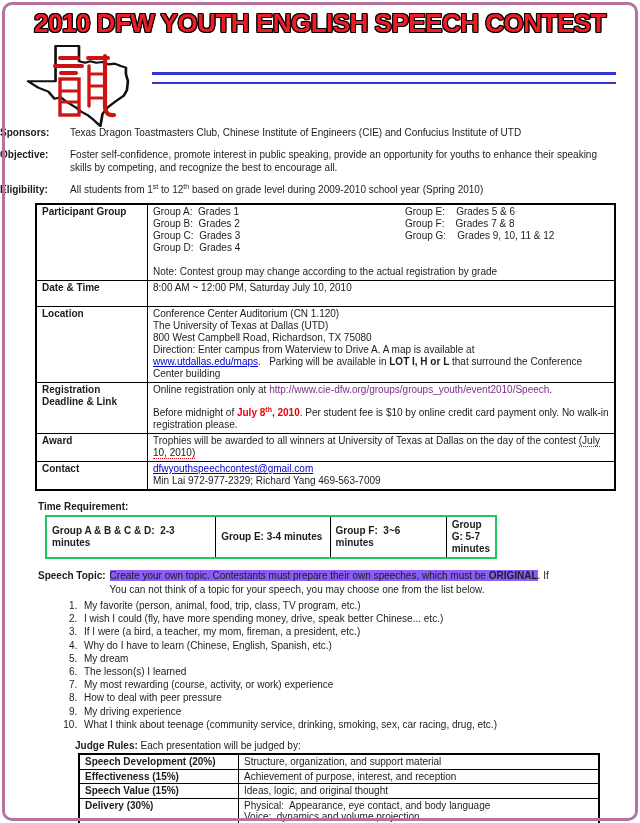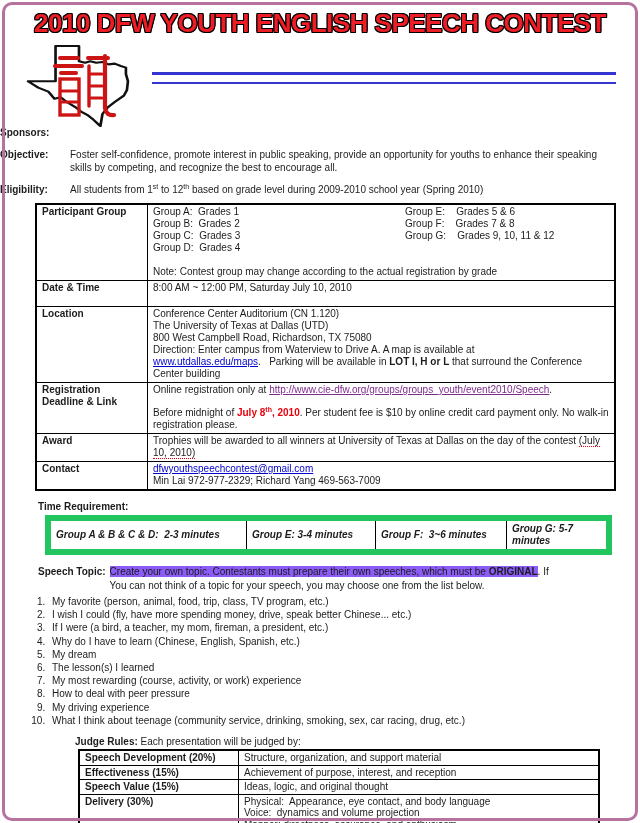--- a/index.html
+++ b/index.html
@@ -35,39 +35,39 @@
   .dtable{margin-left:35px;width:581px;border:2px solid #000;}
   .dtable td{border:1px solid #000;vertical-align:top;padding:1px 5px 2px 5px;line-height:12px;}
   .dtable td.lbl{width:100px;font-weight:bold;}
   .pre{white-space:pre-wrap;}
   .grp{display:flex;}
   .grp .gl{width:252px;flex:none;}
   .note{margin-top:12px;}
   .dt-cell{min-height:22px;}
   .para2{margin-top:11px;}
   a,.lnk-blue{color:#0000cc;text-decoration:underline;cursor:pointer;}
-  .lnk-purple{color:#7d2b8b;text-decoration:underline;cursor:pointer;}
+  .lnk-purple{color:#7d2b8b;cursor:pointer;}
   .b{font-weight:bold;}
   .red{color:#e8000d;font-weight:bold;}
   .squiggle{border-bottom:1px dotted #e8000d;}
 
   
   .timereq{margin:9px 0 0 38px;}
   .timereq-label{font-weight:bold;line-height:13px;margin-bottom:2px;}
-  .ttable{margin-left:7px;width:567px;border:6px solid #22c55e;font-style:italic;}
+  .ttable{margin-left:7px;width:452px;border:2px solid #22c55e;}
   .ttable td{border:1px solid #000;font-weight:bold;padding:2px 5px;line-height:12px;white-space:pre-wrap;}
   .ttable td:nth-child(1){width:185px;}
   .ttable td:nth-child(2){width:118px;}
   .ttable td:nth-child(3){width:120px;}
 
   
   .speech{display:flex;margin:10px 24px 0 38px;line-height:13.5px;}
   .speech-label{font-weight:bold;flex:none;margin-right:4px;}
   .hl{background:#8b5cf6;}
-  .topics{margin:3px 0 0 0;padding-left:48px;line-height:13.2px;}
+  .topics{margin:3px 0 0 12px;padding-left:68px;line-height:13.2px;}
   .topics li{padding-left:4px;}
 
   
   .judge{margin:8px 0 0 75px;}
   .judge-head{line-height:13px;margin-bottom:1px;}
   .jtable{margin-left:3px;width:522px;border:2px solid #000;}
   .jtable td{border:1px solid #000;vertical-align:top;padding:1px 5px;line-height:11.5px;}
   .jtable td.crit{width:148px;font-weight:bold;}
 </style>
 </head>
@@ -106,20 +106,21 @@
 
   <div class="blue-lines">
     <div class="blue-line"></div>
     <div class="blue-line"></div>
   </div>
 </div>
 
 <div class="info">
   <div class="info-row">
     <div class="info-label">Sponsors:</div>
+    <div class="info-text">Texas Dragon Toastmasters Club, Chinese Institute of Engineers (CIE) and Confucius Institute of UTD</div>
   </div>
   <div class="info-row">
     <div class="info-label">Objective:</div>
     <div class="info-text">Foster self-confidence, promote interest in public speaking, provide an opportunity for youths to enhance their speaking skills by competing, and recognize the best to encourage all.</div>
   </div>
   <div class="info-row" style="margin-bottom:7px;">
     <div class="info-label">Eligibility:</div>
     <div class="info-text"><span>All students from 1</span><sup class="sp">st</sup><span> to 12</span><sup class="sp">th</sup><span> based on grade level during 2009-2010 school year (Spring 2010)</span></div>
   </div>
 </div>

